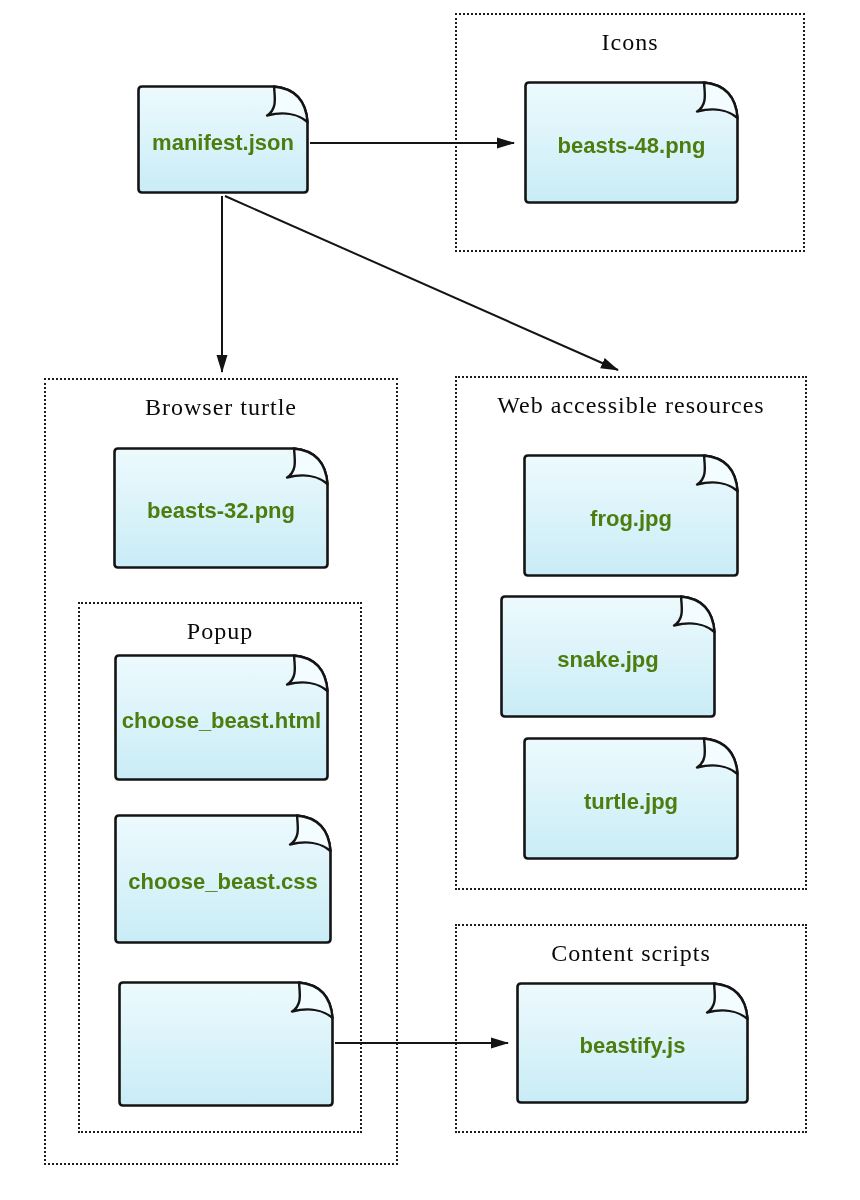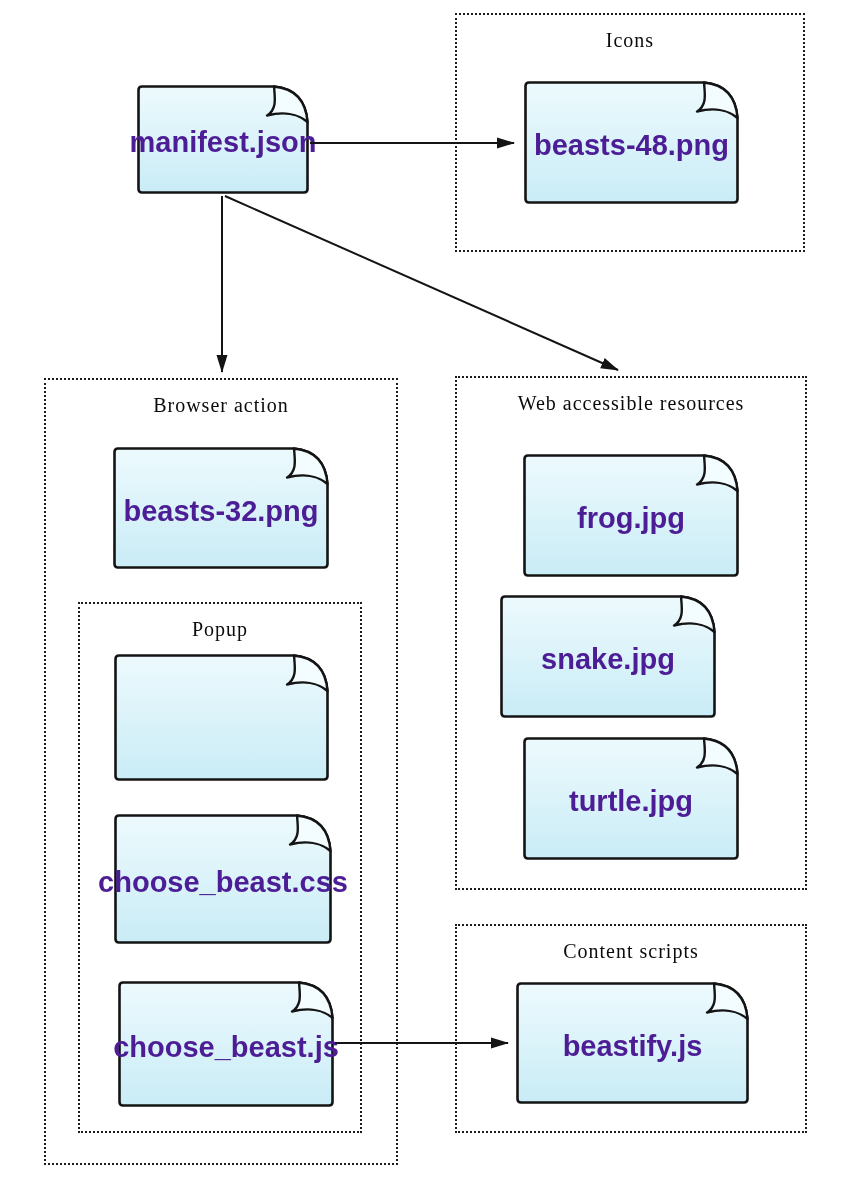--- a/index.html
+++ b/index.html
@@ -7,29 +7,29 @@
     position:relative;width:860px;height:1200px;background:#ffffff;
     font-family:"Liberation Sans",sans-serif;overflow:hidden;
   }
   .group{
     position:absolute;border:2px dotted #1c1c1c;background:transparent;
     box-sizing:border-box;
   }
   .group-title{
     position:absolute;left:0;right:0;top:14px;text-align:center;
     font-family:"Liberation Serif","DejaVu Serif",serif;
-    font-size:20px;letter-spacing:1px;color:#0a0a0a;
+    font-size:24px;letter-spacing:1px;color:#0a0a0a;
   }
   .file{
     position:absolute;display:flex;align-items:center;justify-content:center;
     box-sizing:border-box;
   }
   .file > svg.docshape{position:absolute;left:0;top:0;}
   .file .label{
-    position:relative;z-index:2;font-weight:bold;font-size:29px;color:#4c1d95;
+    position:relative;z-index:2;font-weight:bold;font-size:22px;color:#4d7c0f;
     letter-spacing:0px;white-space:nowrap;padding-top:6px;
   }
   #arrows{position:absolute;left:0;top:0;z-index:3;pointer-events:none;}
   .hiddendefs{position:absolute;width:0;height:0;}
 </style>
 </head>
 <body>
 
 <div id="canvas">
 
@@ -40,21 +40,21 @@
         <stop offset="1" stop-color="#c9ecf6"></stop>
       </linearGradient>
     </defs>
   </svg>
 
   <div class="group" style="left:455px;top:13px;width:350px;height:239px;">
     <div class="group-title">Icons</div>
   </div>
 
   <div class="group" style="left:44px;top:378px;width:354px;height:787px;">
-    <div class="group-title">Browser action</div>
+    <div class="group-title">Browser turtle</div>
   </div>
 
   <div class="group" style="left:78px;top:602px;width:284px;height:531px;">
     <div class="group-title">Popup</div>
   </div>
 
   <div class="group" style="left:455px;top:376px;width:352px;height:514px;">
     <div class="group-title">Web accessible resources</div>
   </div>
 
@@ -84,36 +84,36 @@
         <path d="M 182 2.5 C 183 14.5 185 25.5 175 31.5 C 191 27.5 206 29.5 215.5 38 C 213.5 11.5 198 4 182 2.5 Z" fill="#f3fcfe" stroke="#141414" stroke-width="2.4" stroke-linejoin="round"></path>
       </svg>
     <span class="label">beasts-32.png</span>
   </div>
 
   <div class="file" style="left:113px;top:653px;width:217px;height:129px;">
       <svg class="docshape" width="217" height="129" viewBox="0 0 217 129">
         <path d="M 6 2.5 L 181 2.5 C 197 4 212.5 11.5 214.5 38 L 214.5 123 Q 214.5 126.5 211 126.5 L 6 126.5 Q 2.5 126.5 2.5 123 L 2.5 6 Q 2.5 2.5 6 2.5 Z" fill="url(#fileGrad)" stroke="#141414" stroke-width="2.6" stroke-linejoin="round"></path>
         <path d="M 181 2.5 C 182 14.5 184 25.5 174 31.5 C 190 27.5 205 29.5 214.5 38 C 212.5 11.5 197 4 181 2.5 Z" fill="#f3fcfe" stroke="#141414" stroke-width="2.4" stroke-linejoin="round"></path>
       </svg>
+    <span class="label">choose_beast.html</span>
   </div>
 
   <div class="file" style="left:113px;top:813px;width:220px;height:132px;justify-content:center;">
       <svg class="docshape" width="220" height="132" viewBox="0 0 220 132">
         <path d="M 6 2.5 L 184 2.5 C 200 4 215.5 11.5 217.5 38 L 217.5 126 Q 217.5 129.5 214 129.5 L 6 129.5 Q 2.5 129.5 2.5 126 L 2.5 6 Q 2.5 2.5 6 2.5 Z" fill="url(#fileGrad)" stroke="#141414" stroke-width="2.6" stroke-linejoin="round"></path>
         <path d="M 184 2.5 C 185 14.5 187 25.5 177 31.5 C 193 27.5 208 29.5 217.5 38 C 215.5 11.5 200 4 184 2.5 Z" fill="#f3fcfe" stroke="#141414" stroke-width="2.4" stroke-linejoin="round"></path>
       </svg>
     <span class="label">choose_beast.css</span>
   </div>
 
   <div class="file" style="left:117px;top:980px;width:218px;height:128px;">
       <svg class="docshape" width="218" height="128" viewBox="0 0 218 128">
         <path d="M 6 2.5 L 182 2.5 C 198 4 213.5 11.5 215.5 38 L 215.5 122 Q 215.5 125.5 212 125.5 L 6 125.5 Q 2.5 125.5 2.5 122 L 2.5 6 Q 2.5 2.5 6 2.5 Z" fill="url(#fileGrad)" stroke="#141414" stroke-width="2.6" stroke-linejoin="round"></path>
         <path d="M 182 2.5 C 183 14.5 185 25.5 175 31.5 C 191 27.5 206 29.5 215.5 38 C 213.5 11.5 198 4 182 2.5 Z" fill="#f3fcfe" stroke="#141414" stroke-width="2.4" stroke-linejoin="round"></path>
       </svg>
-    <span class="label">choose_beast.js</span>
   </div>
 
   <div class="file" style="left:522px;top:453px;width:218px;height:125px;">
       <svg class="docshape" width="218" height="125" viewBox="0 0 218 125">
         <path d="M 6 2.5 L 182 2.5 C 198 4 213.5 11.5 215.5 38 L 215.5 119 Q 215.5 122.5 212 122.5 L 6 122.5 Q 2.5 122.5 2.5 119 L 2.5 6 Q 2.5 2.5 6 2.5 Z" fill="url(#fileGrad)" stroke="#141414" stroke-width="2.6" stroke-linejoin="round"></path>
         <path d="M 182 2.5 C 183 14.5 185 25.5 175 31.5 C 191 27.5 206 29.5 215.5 38 C 213.5 11.5 198 4 182 2.5 Z" fill="#f3fcfe" stroke="#141414" stroke-width="2.4" stroke-linejoin="round"></path>
       </svg>
     <span class="label">frog.jpg</span>
   </div>
 

